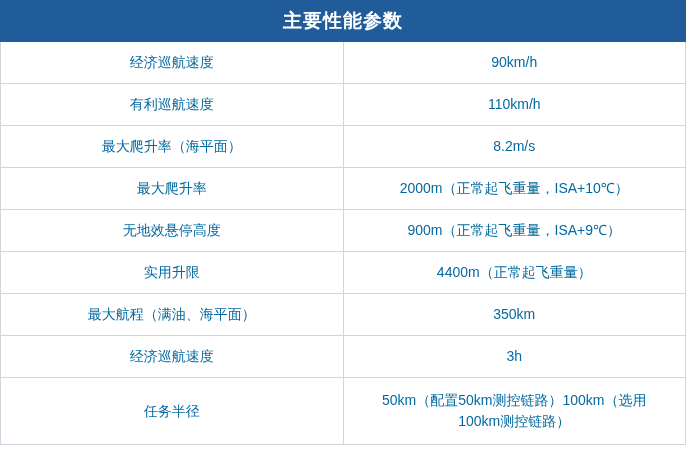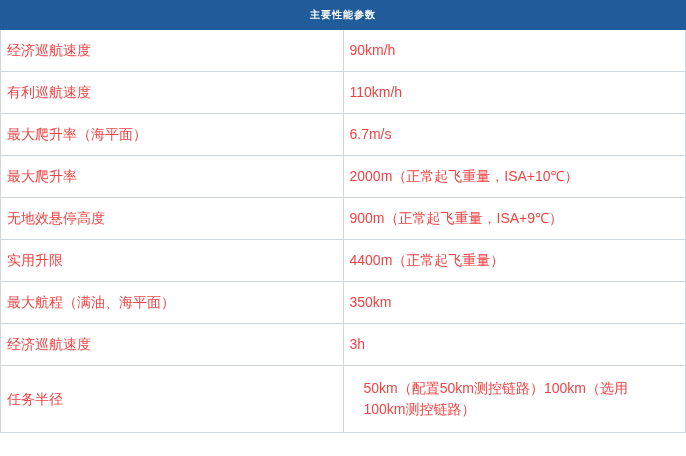--- a/index.html
+++ b/index.html
@@ -14,31 +14,32 @@
     overflow: hidden;
   }
   .spec-table {
     width: 686px;
     border-collapse: collapse;
     table-layout: fixed;
   }
   .spec-table th.title {
     background: #1F5C99;
     color: #ffffff;
-    font-size: 10px;
+    font-size: 19px;
     font-weight: bold;
     text-align: center;
     padding: 7px 4px;
     border: 1px solid #1F5C99;
     letter-spacing: 1px;
   }
   .spec-table td {
     border: 1px solid #cfd6de;
     font-size: 14px;
-    color: #ef4444;
+    color: #0369a1;
+    text-align: center;
     vertical-align: middle;
     padding: 10px 6px;
     line-height: 1.5;
   }
   .spec-table td.label {
     width: 340px;
   }
   .spec-table td.value {
     width: 344px;
   }
@@ -64,21 +65,21 @@
     <tr>
       <td class="label">经济巡航速度</td>
       <td class="value">90km/h</td>
     </tr>
     <tr>
       <td class="label">有利巡航速度</td>
       <td class="value">110km/h</td>
     </tr>
     <tr>
       <td class="label">最大爬升率（海平面）</td>
-      <td class="value">6.7m/s</td>
+      <td class="value">8.2m/s</td>
     </tr>
     <tr>
       <td class="label">最大爬升率</td>
       <td class="value">2000m（正常起飞重量，ISA+10℃）</td>
     </tr>
     <tr>
       <td class="label">无地效悬停高度</td>
       <td class="value">900m（正常起飞重量，ISA+9℃）</td>
     </tr>
     <tr>

